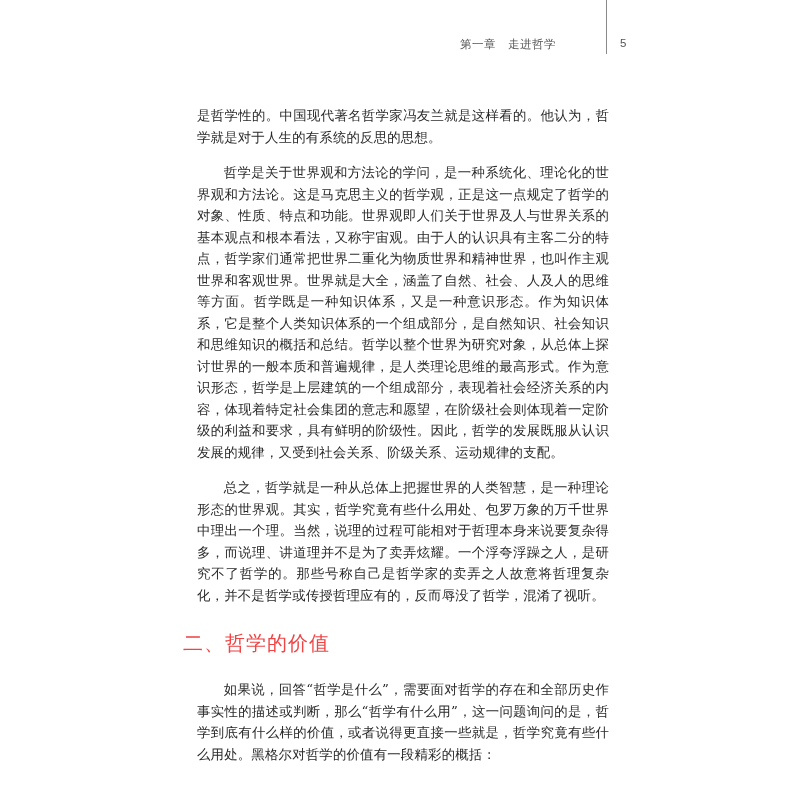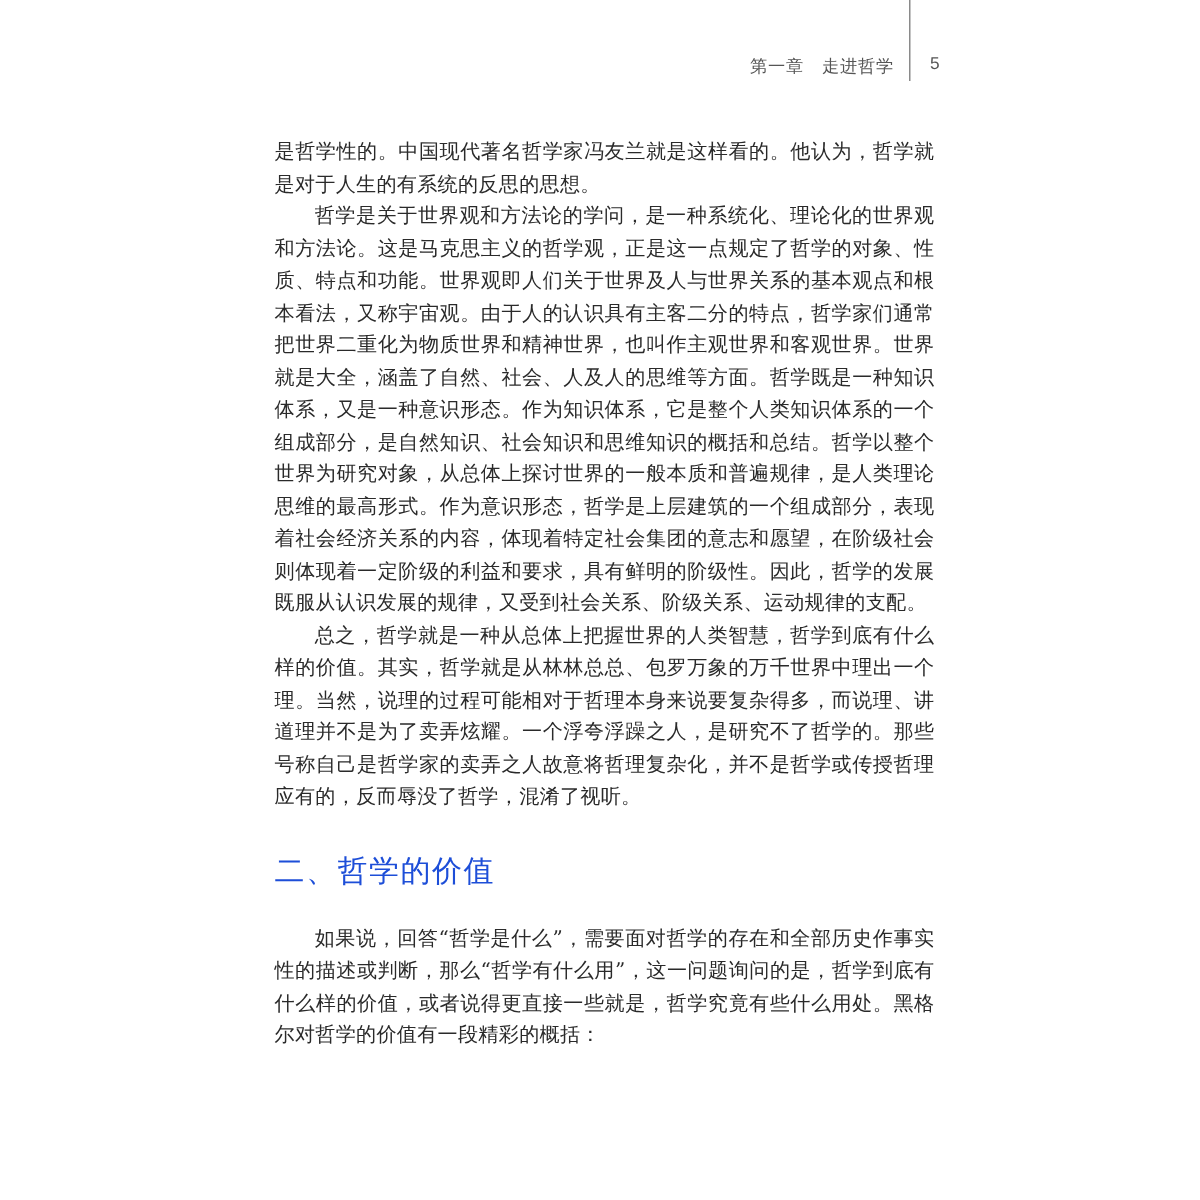--- a/index.html
+++ b/index.html
@@ -1,35 +1,35 @@
 <!DOCTYPE html>
 <html><head>
 <meta charset="utf-8">
 <style>
   html, body { margin:0; padding:0; background:#ffffff; }
   body { width:800px; height:800px; position:relative; overflow:hidden;
          font-family:"DejaVu Serif","Liberation Serif",serif; color:#2a2a2a; }
   .vline { position:absolute; left:606px; top:0; width:1px; height:54px; background:#8a8a8a; }
-  .running-head { position:absolute; top:37px; left:460px; width:136px; text-align:right;
+  .running-head { position:absolute; top:37px; left:460px; width:136px; text-align:left;
                   font-size:11.5px; color:#555; letter-spacing:0.5px; }
   .page-num { position:absolute; top:37px; left:620px; font-size:11.5px; color:#555;
               font-family:"Liberation Sans",sans-serif; }
   .content { position:absolute; left:183px; top:91px; width:440px; }
-  .para { font-size:13.4px; line-height:21.5px; margin:0; text-align:justify;
+  .para { font-size:13.4px; line-height:21.5px; margin:14px; text-align:justify;
           text-justify:inter-character; letter-spacing:0.2px; }
   .para.indent { text-indent:2em; }
   .heading { font-family:"DejaVu Sans","Liberation Sans",sans-serif; font-size:20px;
-             font-weight:normal; color:#1d4ed8; margin:24px 0 22px 0; letter-spacing:1px; }
+             font-weight:normal; color:#ef4444; margin:24px 0 22px 0; letter-spacing:1px; }
 </style>
 </head>
 <body>
 
 <div class="vline"></div>
 <div class="running-head">第一章　走进哲学</div>
 <div class="page-num">5</div>
 
 <div class="content">
   <p class="para">是哲学性的。中国现代著名哲学家冯友兰就是这样看的。他认为，哲学就是对于人生的有系统的反思的思想。</p>
   <p class="para indent">哲学是关于世界观和方法论的学问，是一种系统化、理论化的世界观和方法论。这是马克思主义的哲学观，正是这一点规定了哲学的对象、性质、特点和功能。世界观即人们关于世界及人与世界关系的基本观点和根本看法，又称宇宙观。由于人的认识具有主客二分的特点，哲学家们通常把世界二重化为物质世界和精神世界，也叫作主观世界和客观世界。世界就是大全，涵盖了自然、社会、人及人的思维等方面。哲学既是一种知识体系，又是一种意识形态。作为知识体系，它是整个人类知识体系的一个组成部分，是自然知识、社会知识和思维知识的概括和总结。哲学以整个世界为研究对象，从总体上探讨世界的一般本质和普遍规律，是人类理论思维的最高形式。作为意识形态，哲学是上层建筑的一个组成部分，表现着社会经济关系的内容，体现着特定社会集团的意志和愿望，在阶级社会则体现着一定阶级的利益和要求，具有鲜明的阶级性。因此，哲学的发展既服从认识发展的规律，又受到社会关系、阶级关系、运动规律的支配。</p>
-  <p class="para indent">总之，哲学就是一种从总体上把握世界的人类智慧，哲学到底有什么样的价值。其实，哲学就是从林林总总、包罗万象的万千世界中理出一个理。当然，说理的过程可能相对于哲理本身来说要复杂得多，而说理、讲道理并不是为了卖弄炫耀。一个浮夸浮躁之人，是研究不了哲学的。那些号称自己是哲学家的卖弄之人故意将哲理复杂化，并不是哲学或传授哲理应有的，反而辱没了哲学，混淆了视听。</p>
+  <p class="para indent">总之，哲学就是一种从总体上把握世界的人类智慧，是一种理论形态的世界观。其实，哲学究竟有些什么用处、包罗万象的万千世界中理出一个理。当然，说理的过程可能相对于哲理本身来说要复杂得多，而说理、讲道理并不是为了卖弄炫耀。一个浮夸浮躁之人，是研究不了哲学的。那些号称自己是哲学家的卖弄之人故意将哲理复杂化，并不是哲学或传授哲理应有的，反而辱没了哲学，混淆了视听。</p>
   <h2 class="heading">二、哲学的价值</h2>
   <p class="para indent">如果说，回答“哲学是什么”，需要面对哲学的存在和全部历史作事实性的描述或判断，那么“哲学有什么用”，这一问题询问的是，哲学到底有什么样的价值，或者说得更直接一些就是，哲学究竟有些什么用处。黑格尔对哲学的价值有一段精彩的概括：</p>
 </div>
 
 </body></html>

